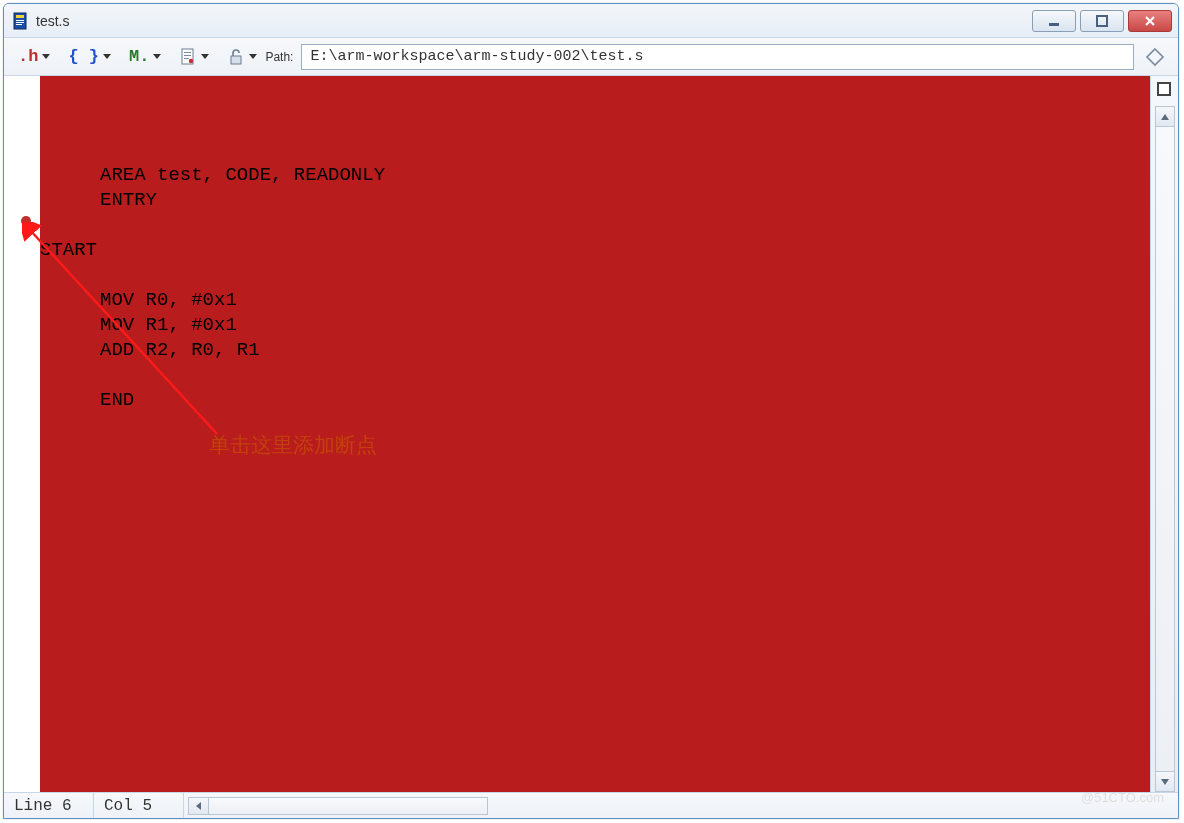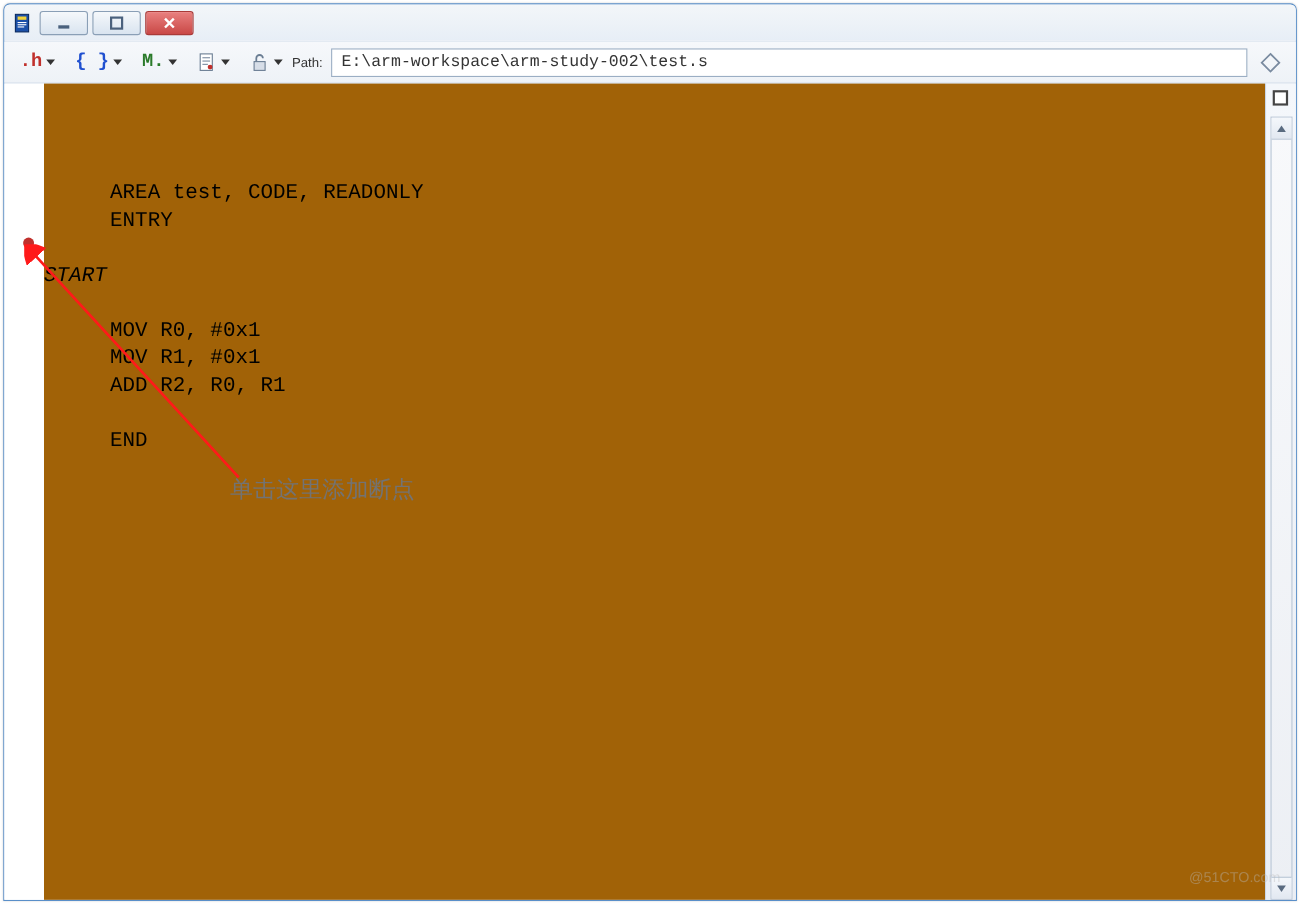--- a/index.html
+++ b/index.html
@@ -124,33 +124,33 @@
   }
   .breakpoint-dot {
     position: absolute;
     width: 10px; height: 10px;
     background: #c0302c;
     border-radius: 50%;
     left: 17px;
   }
   .code-area {
     flex: 1;
-    background: #a16207;
+    background: #b91c1c;
     font-family: "Courier New", monospace;
     font-size: 19px;
     line-height: 25px;
     white-space: pre;
     color: #000;
     padding-top: 12px;
     overflow: hidden;
     position: relative;
   }
   .code-line { height: 25px; }
   .indent1 { padding-left: 60px; }
-  .noindent { padding-left: 0; font-style: italic; }
+  .noindent { padding-left: 0; }
 
   .right-gadgets {
     width: 28px;
     background: linear-gradient(#f4f7fb,#eaeef4);
     border-left: 1px solid #c9d6e6;
     position: relative;
   }
   .square-marker {
     position: absolute;
     top: 6px; left: 6px;
@@ -177,21 +177,21 @@
   }
   .vscroll .arrow.bottom {
     position: absolute;
     bottom: 0; left:0; right:0;
     border-top: 1px solid #b9c6d6;
     border-bottom: none;
   }
 
   .annotation {
     position: absolute;
-    color: #737373;
+    color: #c2410c;
     font-size: 21px;
     font-family: Liberation Mono, monospace;
     left: 205px;
     top: 355px;
     pointer-events: none;
   }
   .arrow-svg {
     position: absolute;
     left: 18px;
     top: 146px;
@@ -252,20 +252,21 @@
   <div class="titlebar">
     <span class="file-icon">
       <svg width="18" height="18" viewBox="0 0 18 18">
         <rect x="2" y="1" width="12" height="16" fill="#1a4fa8" stroke="#0b2a60"></rect>
         <rect x="4" y="3" width="8" height="3" fill="#f2d23a"></rect>
         <rect x="4" y="8" width="8" height="1" fill="#fff"></rect>
         <rect x="4" y="10" width="8" height="1" fill="#fff"></rect>
         <rect x="4" y="12" width="6" height="1" fill="#fff"></rect>
       </svg>
     </span>
+    <span class="title-text">test.s</span>
     <div class="win-controls">
       <div class="win-btn">
         <svg width="14" height="14">
             <rect x="2" y="9" width="10" height="3" fill="#4a617d"></rect>
           </svg>
       </div>
       <div class="win-btn">
         <svg width="14" height="14">
             <rect x="2" y="2" width="10" height="10" fill="none" stroke="#4a617d" stroke-width="2"></rect>
           </svg>
@@ -352,16 +353,28 @@
         </div>
         <div class="arrow bottom">
           <svg width="10" height="10">
               <path d="M1 2 L9 2 L5 8 Z" fill="#5a6b80"></path>
             </svg>
         </div>
       </div>
     </div>
   </div>
 
+  <div class="statusbar">
+    <div class="status-cell">Line 6</div>
+    <div class="status-cell">Col 5</div>
+    <div class="hscroll-area">
+      <div class="hscroll-btn">
+        <svg width="8" height="10">
+            <path d="M6 1 L1 5 L6 9 Z" fill="#5a6b80"></path>
+          </svg>
+      </div>
+    </div>
+    <div class="status-rest"></div>
+  </div>
 
 </div>
 
 <div class="watermark">@51CTO.com</div>
 
 </body></html>

